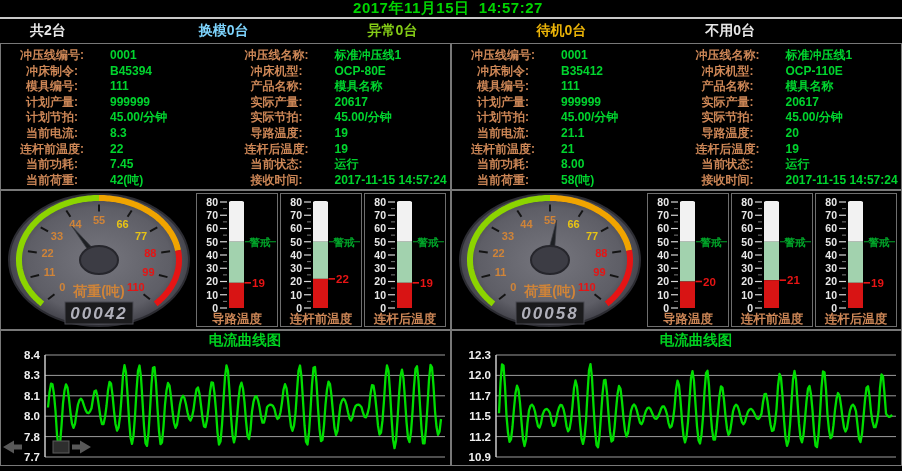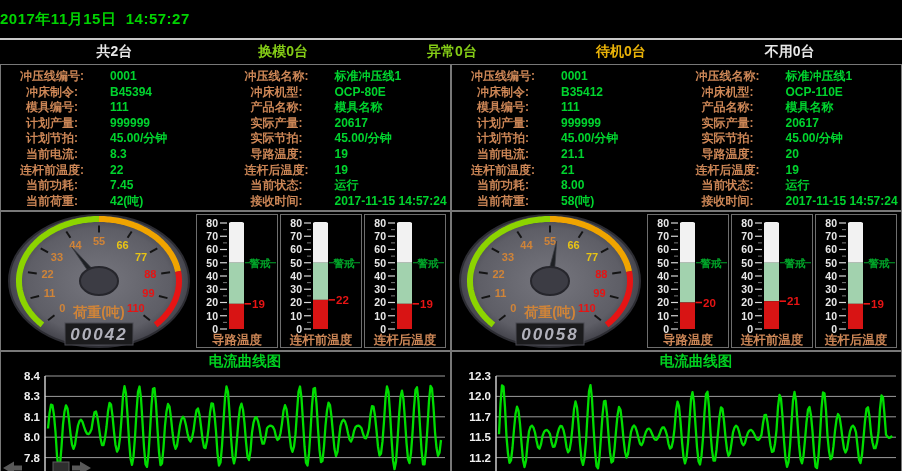--- a/index.html
+++ b/index.html
@@ -1,22 +1,22 @@
 <!DOCTYPE html>
 <html><head>
 <meta charset="utf-8">
 <style>
   html,body { margin:0; padding:0; background:#000; }
   .screen { width:902px; height:471px; background:#000; position:relative; overflow:hidden;
             font-family:"Liberation Sans", sans-serif; }
-  .topbar { height:38px; display:flex; justify-content:flex-start; align-items:center; padding-right:6px; box-sizing:border-box; }
+  .topbar { height:17px; display:flex; justify-content:center; align-items:center; padding-right:6px; box-sizing:border-box; }
   .datetime { color:#00d400; font-weight:bold; font-size:15px; white-space:pre; letter-spacing:0.5px; }
   .top-divider { height:2px; background:#c8c8c8; }
   .statusbar { height:24px; display:flex; align-items:center; padding:0 28px 0 30px; }
-  .status-item { flex:1; text-align:center; font-weight:bold; font-size:14px; cursor:default; }
+  .status-item { flex:1; font-weight:bold; font-size:14px; cursor:default; }
   .grid { display:grid; grid-template-columns:451px 451px; grid-template-rows:147px 140px 136px; }
   .cell { border:1px solid #787878; box-sizing:border-box; overflow:hidden; position:relative; background:#000; }
   .info-section { display:flex; padding-top:4px; }
   .info-col { width:50%; }
   .info-row { display:flex; line-height:15.6px; white-space:nowrap; }
   .info-label { width:102px; text-align:center; color:#cc8656; font-weight:bold; font-size:12px; flex:none; }
   .info-value { margin-left:7px; color:#00d42e; font-weight:bold; font-size:12px; }
   .meter-section { display:flex; align-items:flex-start; padding:1px 2px; }
   .gauge { width:192px; height:136px; flex:none; }
   .thermo { width:80px; height:132px; border:1px solid #6e6e6e; margin:1px 1px 0 1px; flex:none; background:#000; }
@@ -26,21 +26,21 @@
 </head>
 <body>
 
 <div class="screen">
   <div class="topbar">
     <span class="datetime">2017年11月15日  14:57:27</span>
   </div>
   <div class="top-divider"></div>
   <div class="statusbar">
     <div class="status-item" style="color: rgb(232, 232, 232);">共2台</div>
-    <div class="status-item" style="color: #84cc16;">换模0台</div>
+    <div class="status-item" style="color: #7dd3fc;">换模0台</div>
     <div class="status-item" style="color: #84cc16;">异常0台</div>
     <div class="status-item" style="color: #eab308;">待机0台</div>
     <div class="status-item" style="color: rgb(232, 232, 232);">不用0台</div>
   </div>
 
   <div class="grid">
     <div class="cell info-section">
       <div class="info-col">
           <div class="info-row">
             <span class="info-label">冲压线编号:</span>

